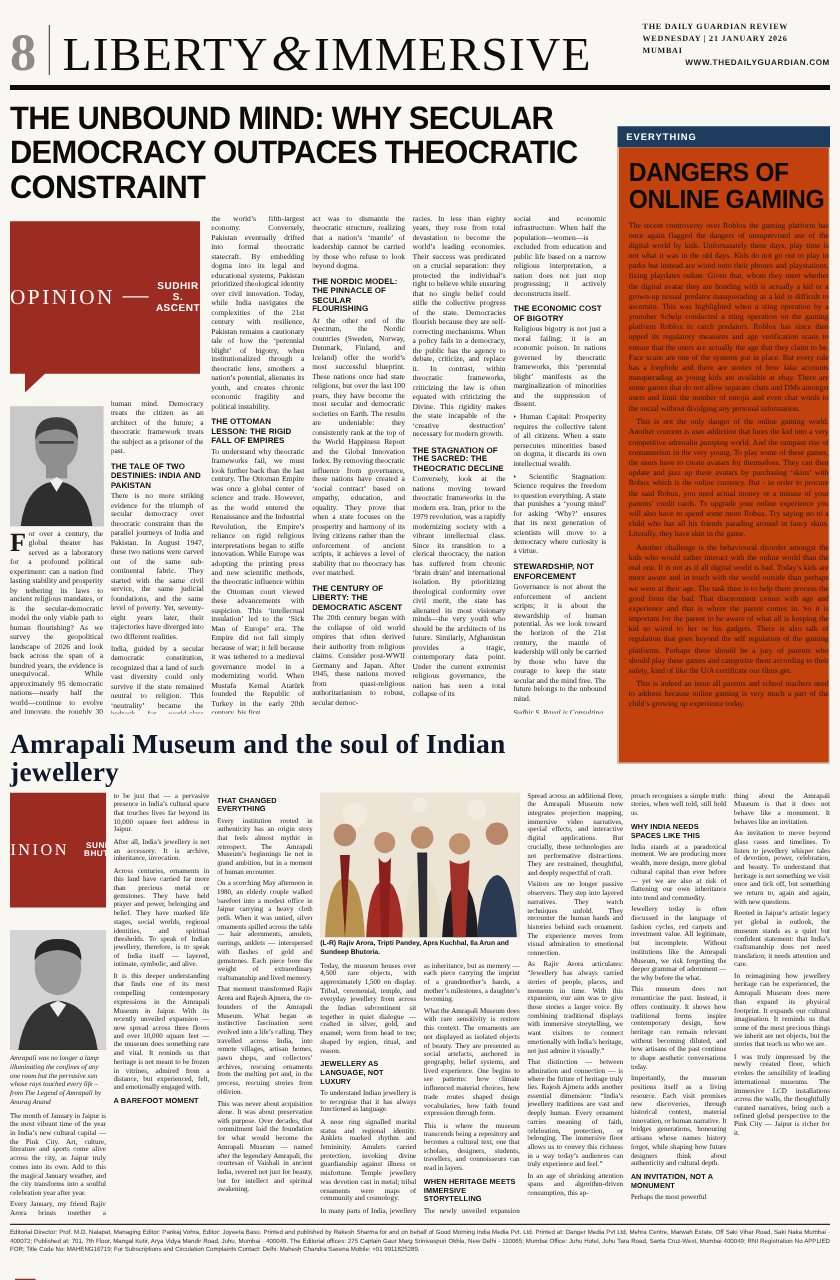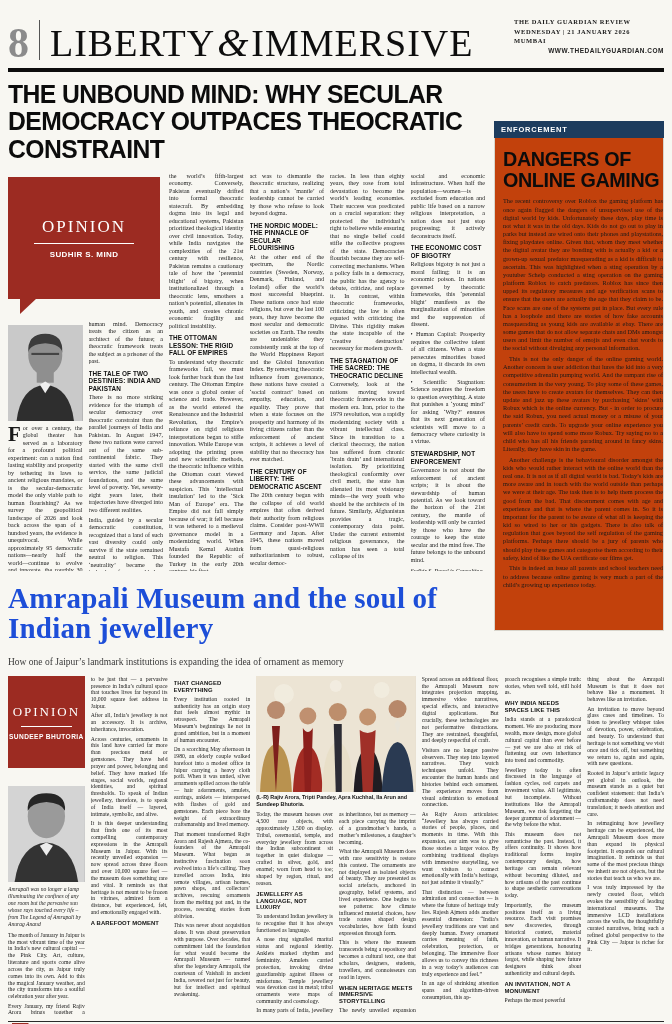--- a/index.html
+++ b/index.html
@@ -28,21 +28,21 @@
   
   .lead-headline{font-family:"Liberation Sans",sans-serif;font-weight:bold;font-size:26px;
                  line-height:1.05;letter-spacing:-.6px;color:#0c0c0c;margin:2px 0 10px 0;
                  transform:scaleX(.95);transform-origin:left top;width:105%;}
   .lead-body{position:relative;display:grid;grid-template-columns:repeat(6,1fr);gap:6px;
              height:398px;overflow:hidden;}
   .colpad{padding-top:148px;}
   .col{overflow:hidden;}
 
   .opinion-box{position:absolute;left:0;top:4px;width:152px;height:122px;background:#9c2b22;
-               color:#fff;text-align:center;z-index:3;display:flex;flex-direction:column;
+               color:#fff;text-align:center;z-index:3;display:flex;flex-direction:row;
                align-items:center;justify-content:center;gap:6px;}
   .opinion-box:after{content:"";position:absolute;left:12px;bottom:-15px;width:0;height:0;
                border-top:16px solid #9c2b22;border-right:17px solid transparent;}
   .opinion-word{font-family:"Liberation Serif",serif;font-size:17px;letter-spacing:2px;}
   .opinion-rule{width:66%;height:1px;background:#fff;}
   .opinion-author{font-family:"Liberation Sans",sans-serif;font-weight:bold;font-size:8px;letter-spacing:.4px;}
 
   .opinion-box.small{position:static;width:100%;height:92px;margin-bottom:18px;}
   .opinion-box.small .opinion-word{font-size:13px;}
   .opinion-box.small .opinion-author{font-size:6.6px;}
@@ -66,21 +66,21 @@
   .persp-box{background:#c2410c;border:1px solid #d8d5cc;border-top:none;padding:8px 0 6px 8px;
              height:478px;overflow:hidden;}
   .persp-headline{font-family:"Liberation Sans",sans-serif;font-weight:bold;font-size:21px;
                   line-height:1.0;letter-spacing:-.4px;color:#0c0c0c;margin:2px 0 7px 0;
                   transform:scaleX(.94);transform-origin:left top;width:106%;}
   .persp-box .para{font-size:6.3px;line-height:1.3;}
   .persp-box .para{text-indent:6px;}
   .persp-box .para:first-of-type{text-indent:0;}
 
   
-  .amra-head{font-size:29px;line-height:1.05;color:#1d4ed8;margin:12px 0 13px 0;letter-spacing:.2px;}
+  .amra-head{font-size:22px;line-height:1.05;color:#0f172a;margin:12px 0 3px 0;letter-spacing:.2px;}
   .amra-sub{font-size:9.5px;color:#3a3a3a;margin:0 0 7px 0;}
   .bottom-grid{display:grid;grid-template-columns:repeat(8,1fr);gap:6px;height:338px;
                overflow:hidden;margin-top:2px;}
   .bottom-grid .para{font-size:5.7px;line-height:1.2;}
   .bottom-grid .subhead{font-size:5.9px;}
   .photo-cell{grid-column:4/6;overflow:hidden;}
   .group-photo{width:100%;height:116px;background:#e6ded0;overflow:hidden;}
   .group-photo svg{display:block;width:100%;height:100%;}
   .photo-cols{display:grid;grid-template-columns:1fr 1fr;gap:6px;}
 
@@ -112,21 +112,21 @@
 
     <div class="top-zone">
 
       <div class="lead-zone">
         <h1 class="lead-headline">THE UNBOUND MIND: WHY SECULAR DEMOCRACY OUTPACES THEOCRATIC CONSTRAINT</h1>
 
         <div class="lead-body">
           <div class="opinion-box">
             <div class="opinion-word">OPINION</div>
             <div class="opinion-rule"></div>
-            <div class="opinion-author">SUDHIR S. MIND</div>
+            <div class="opinion-author">SUDHIR S. ASCENT</div>
           </div>
 
           <div class="col colpad">
             <div class="portrait">
               <svg viewBox="0 0 70 96" preserveAspectRatio="xMidYMax slice">
                 <rect width="70" height="96" fill="#c9c9c9"></rect>
                 <ellipse cx="35" cy="34" rx="16" ry="19" fill="#8f8f8f"></ellipse>
                 <path d="M35 14 q17 0 16 18 q-1 -8 -16 -9 q-15 1 -16 9 q-1 -18 16 -18z" fill="#3c3c3c"></path>
                 <rect x="27" y="50" width="16" height="10" fill="#8f8f8f"></rect>
                 <path d="M8 96 q4 -32 27 -34 q23 2 27 34z" fill="#2e2e2e"></path>
@@ -167,25 +167,24 @@
               <p class="para">Religious bigotry is not just a moral failing; it is an economic poison. In nations governed by theocratic frameworks, this ‘perennial blight’ manifests as the marginalization of minorities and the suppression of dissent.</p>
               <p class="para">• Human Capital: Prosperity requires the collective talent of all citizens. When a state persecutes minorities based on dogma, it discards its own intellectual wealth.</p>
               <p class="para">• Scientific Stagnation: Science requires the freedom to question everything. A state that punishes a ‘young mind’ for asking ‘Why?’ ensures that its next generation of scientists will move to a democracy where curiosity is a virtue.</p>
               <h4 class="subhead">STEWARDSHIP, NOT ENFORCEMENT</h4>
               <p class="para">Governance is not about the enforcement of ancient scripts; it is about the stewardship of human potential. As we look toward the horizon of the 21st century, the mantle of leadership will only be carried by those who have the courage to keep the state secular and the mind free. The future belongs to the unbound mind.</p>
               <p class="credit">Sudhir S. Raval is Consulting Editor at the ITV Network.</p>
             </div>
         </div>
 
         <h2 class="amra-head">Amrapali Museum and the soul of Indian jewellery</h2>
-        <div class="amra-sub">How one of Jaipur’s landmark institutions is expanding the idea of ornament as memory</div>
       </div>
 
       <div class="sidebar">
-        <div class="persp-label">ENFORCEMENT</div>
+        <div class="persp-label">EVERYTHING</div>
         <div class="persp-box">
           <h3 class="persp-headline">DANGERS OF ONLINE GAMING</h3>
           <div>
               <p class="para">The recent controversy over Roblox the gaming platform has once again flagged the dangers of unsupervised use of the digital world by kids. Unfortunately these days, play time is not what it was in the old days. Kids do not go out to play in parks but instead are wired onto their phones and playstations, fixing playdates online. Given that, whom they meet whether the digital avatar they are bonding with is actually a kid or a grown-up sexual predator masquerading as a kid is difficult to ascertain. This was highlighted when a sting operation by a youtuber Schelp conducted a sting operation on the gaming platform Roblox to catch predators. Roblox has since then upped its regulatory measures and age verification scans to ensure that the users are actually the age that they claim to be. Face scans are one of the systems put in place. But every rule has a loophole and there are stories of how fake accounts masquerading as young kids are available at ebay. There are some games that do not allow separate chats and DMs amongst users and limit the number of emojis and even chat words to the social without divulging any personal information.</p>
               <p class="para">This is not the only danger of the online gaming world. Another concern is user addiction that lures the kid into a very competitive adrenalin pumping world. And the rampant rise of consumerism in the very young. To play some of these games, the users have to create avatars for themselves. They can then update and jazz up these avatars by purchasing ‘skins’ with Robux which is the online currency. But - in order to procure the said Robux, you need actual money or a misuse of your parents’ credit cards. To upgrade your online experience you will also have to spend some more Robux. Try saying no to a child who has all his friends parading around in fancy skins. Literally, they have skin in the game.</p>
               <p class="para">Another challenge is the behavioural disorder amongst the kids who would rather interact with the online world than the real one. It is not as if all digital world is bad. Today’s kids are more aware and in touch with the world outside than perhaps we were at their age. The task then is to help them process the good from the bad. That discernment comes with age and experience and that is where the parent comes in. So it is important for the parent to be aware of what all is keeping the kid so wired to her or his gadgets. There is also talk of regulation that goes beyond the self regulation of the gaming platforms. Perhaps there should be a jury of parents who should play these games and categorise them according to their safety, kind of like the U/A certificate our films get.</p>
               <p class="para">This is indeed an issue all parents and school teachers need to address because online gaming is very much a part of the child’s growing up experience today.</p>
             </div>
 
         </div>

